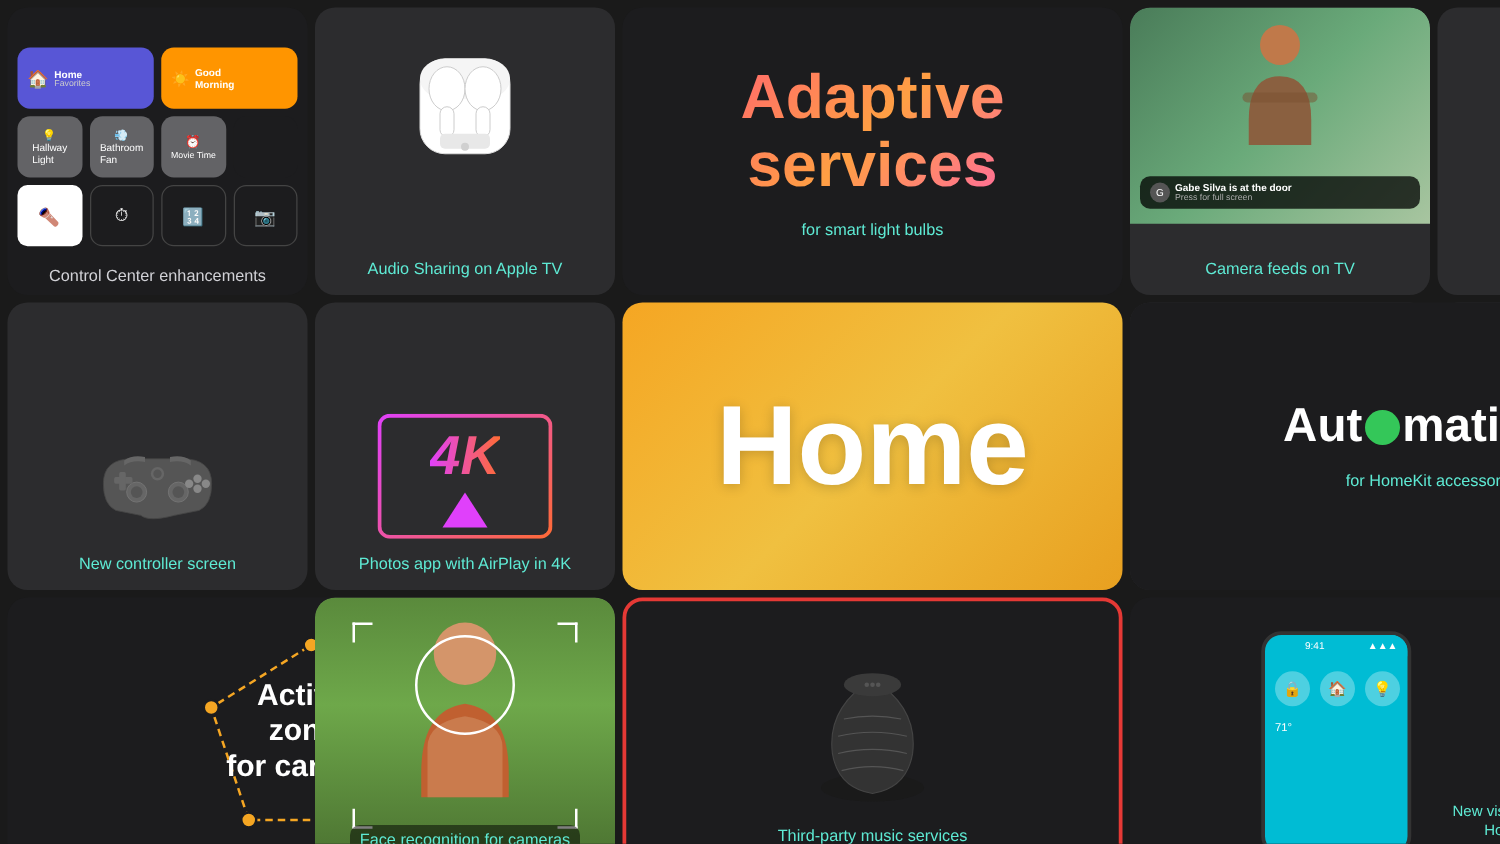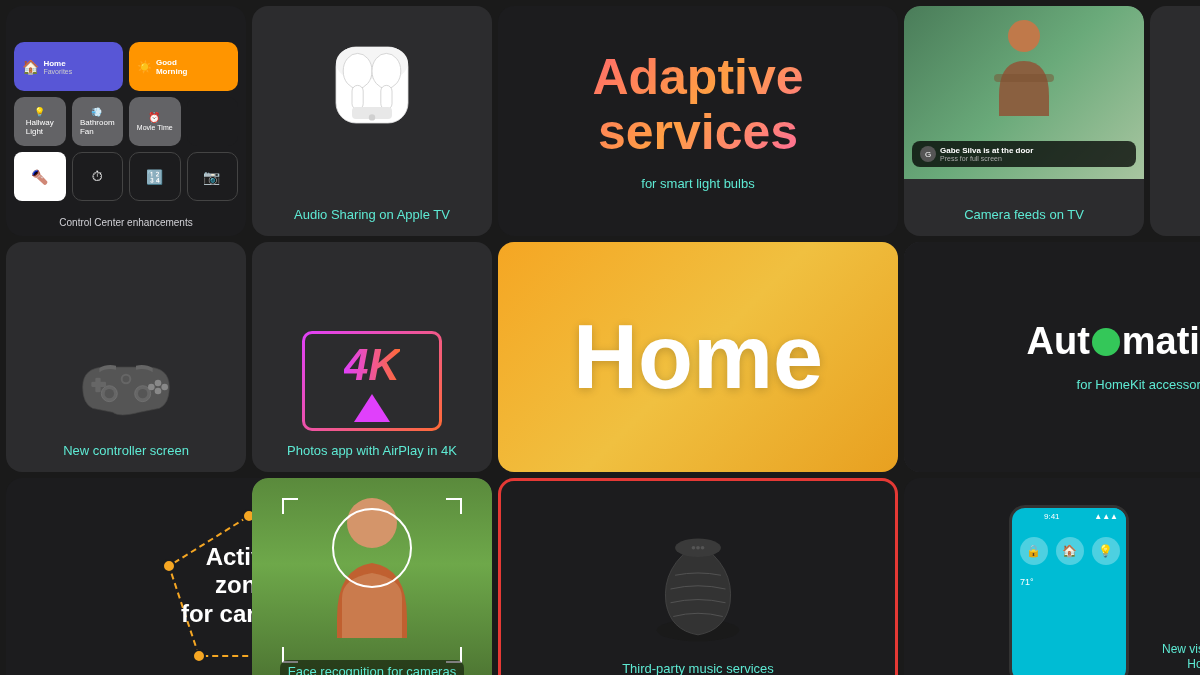--- a/index.html
+++ b/index.html
@@ -70,21 +70,21 @@
       border-radius: 10px;
       display: flex;
       align-items: center;
       padding: 6px 8px;
       font-size: 9px;
       color: white;
       gap: 4px;
     }
 
     .cc-label {
-      font-size: 10px;
+      font-size: 13px;
       color: #d1d1d6;
       text-align: left;
       padding: 8px;
     }
 
     
     .tile-airpods {
       grid-column: 2;
       grid-row: 1;
       justify-content: space-between;

